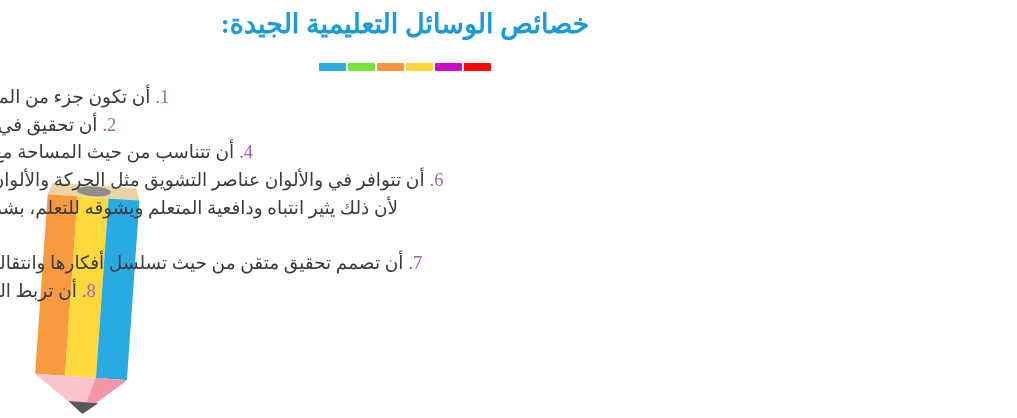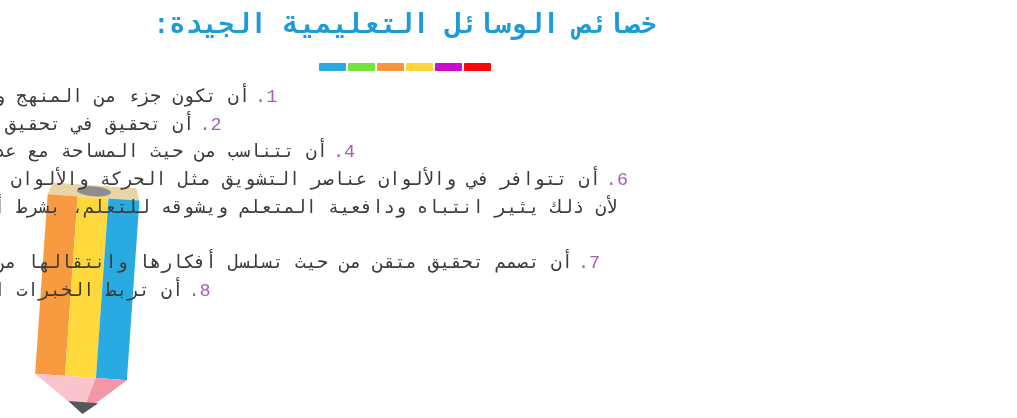--- a/index.html
+++ b/index.html
@@ -1,19 +1,19 @@
 <!DOCTYPE html>
 <html lang="ar"><head>
 <meta charset="utf-8">
 <style>
   html,body { margin:0; padding:0; }
   .page {
     position:relative; width:810px; height:418px;
     background:#ffffff; overflow:hidden;
-    font-family:Liberation Mono, monospace;
+    font-family:Liberation Serif, serif;
   }
   .title {
     position:absolute; top:8px; left:0; right:0; margin:0;
     direction:rtl; text-align:center;
     font-size:27px; font-weight:bold; color:#1b9bd8;
     z-index:3;
   }
   .divider {
     position:absolute; top:63px; left:50%; transform:translateX(-50%);
     display:flex; gap:2px; z-index:3;

